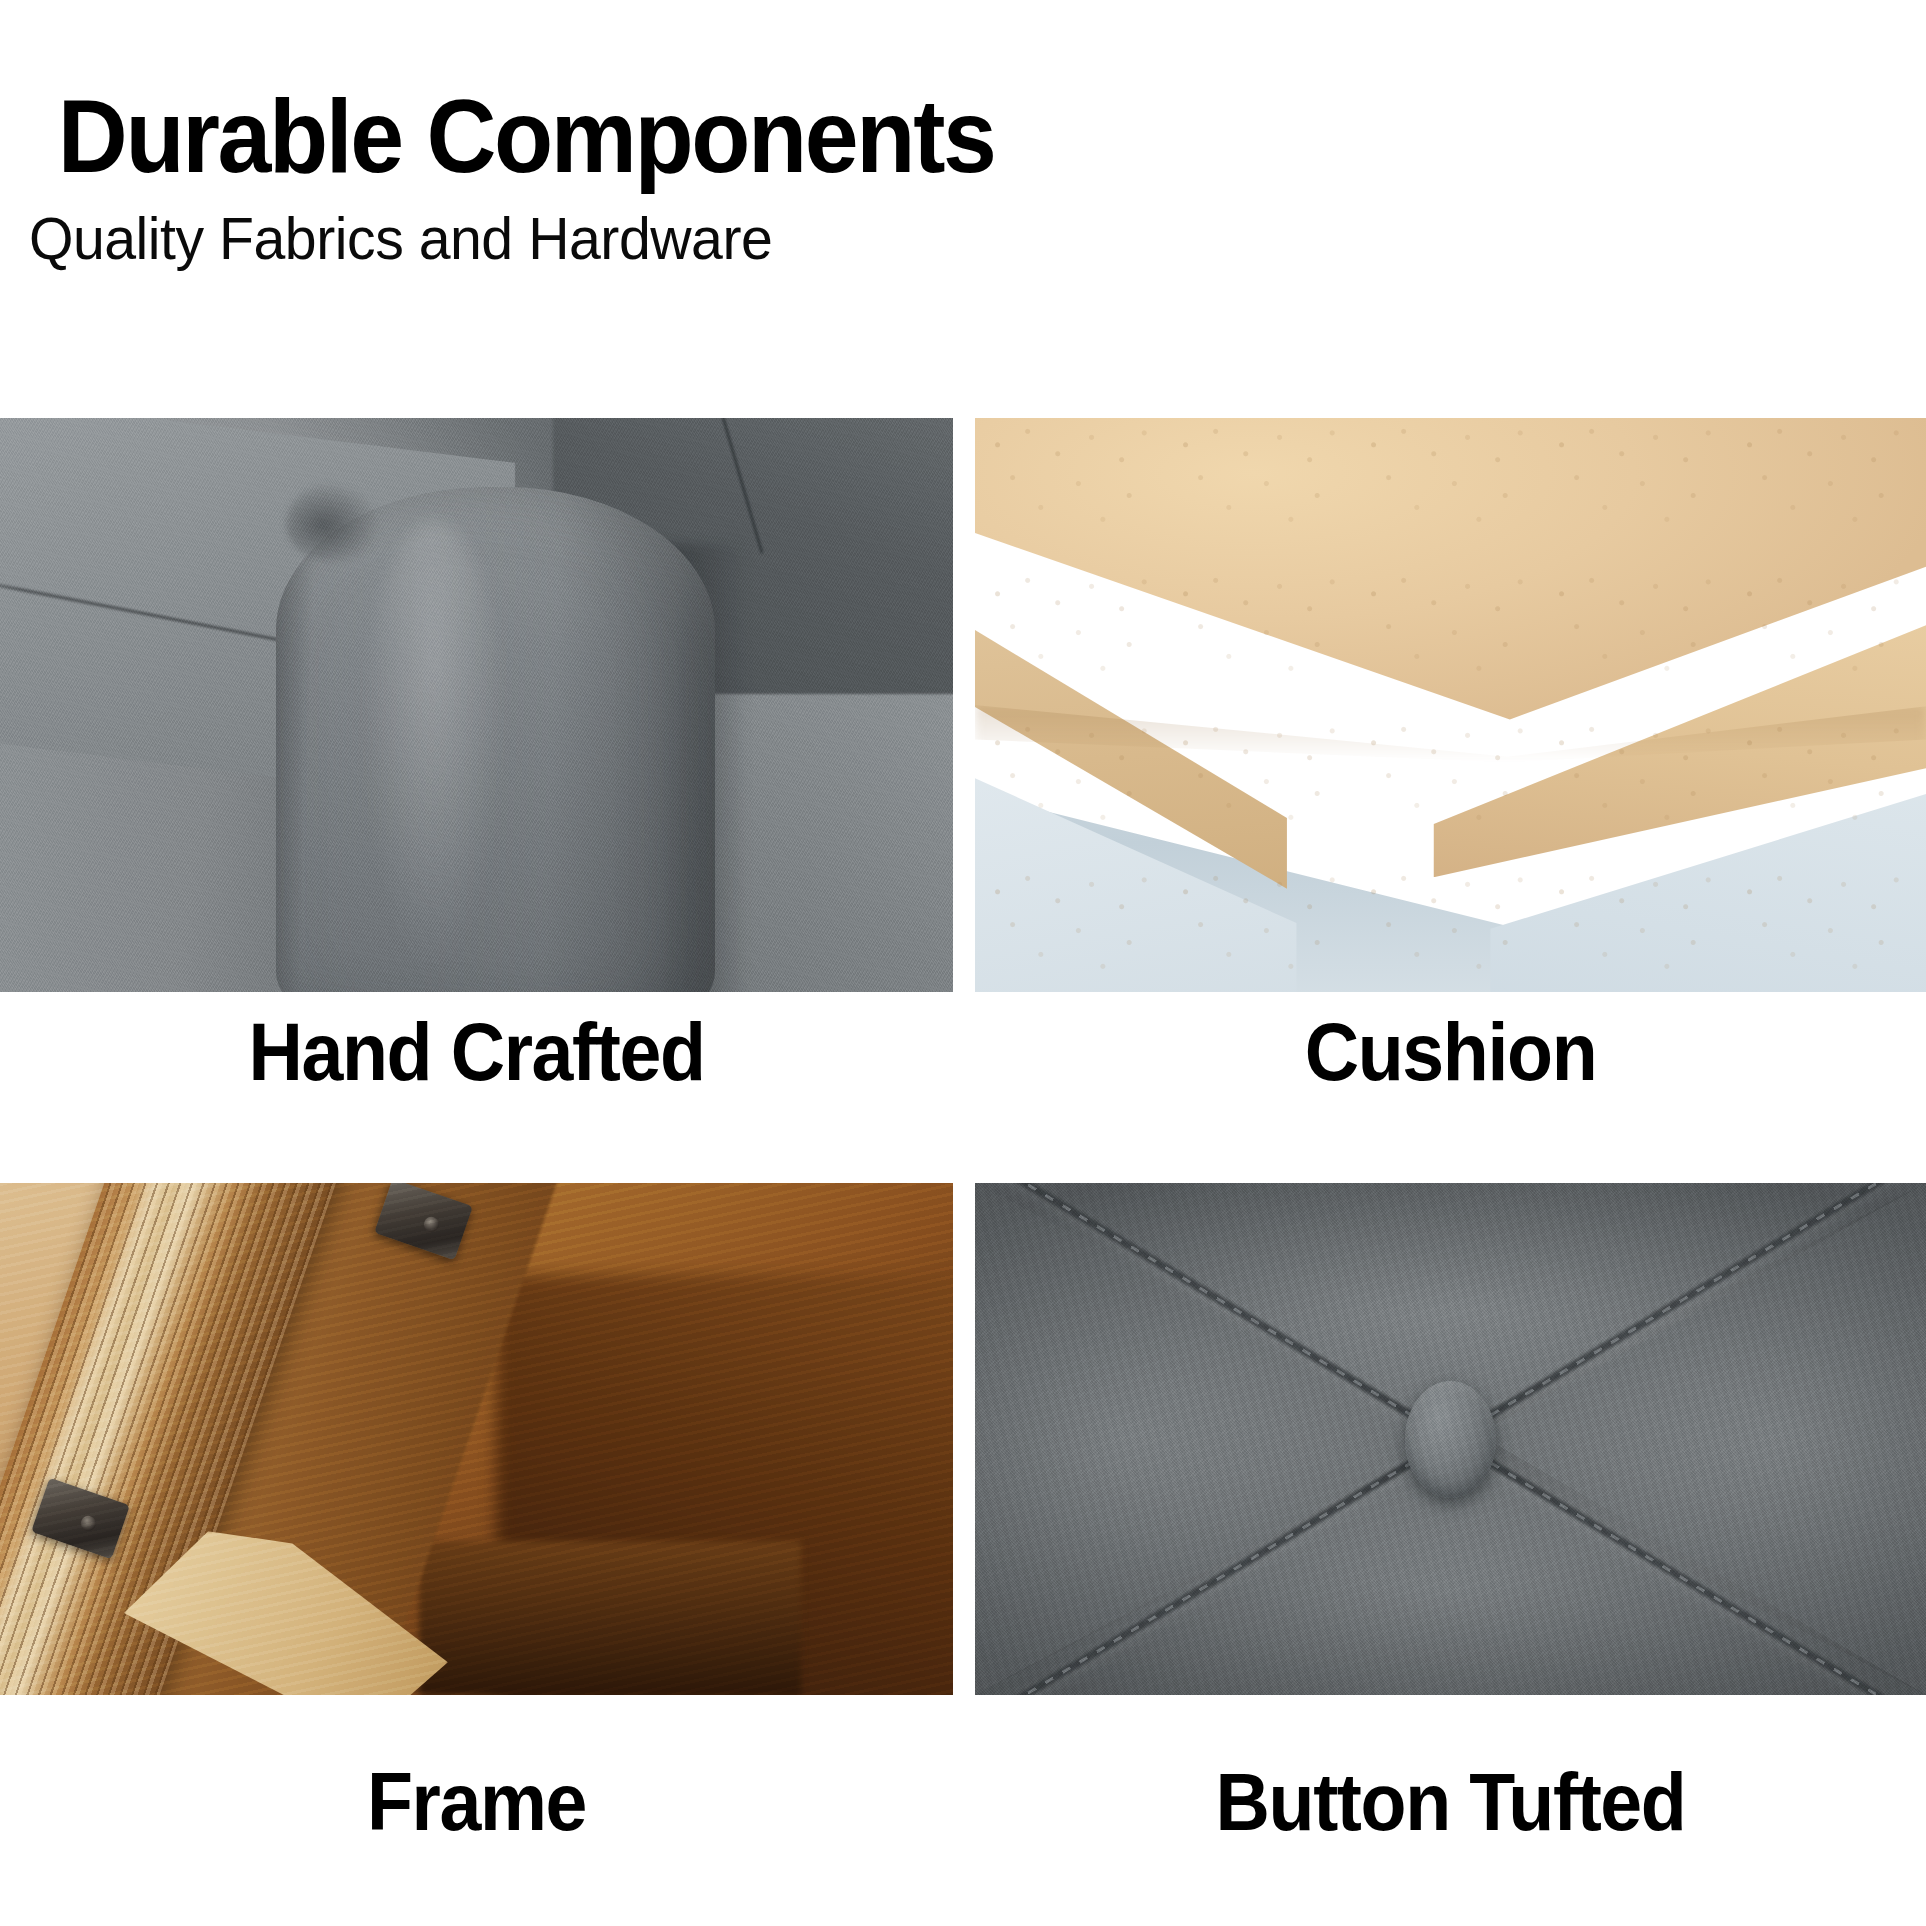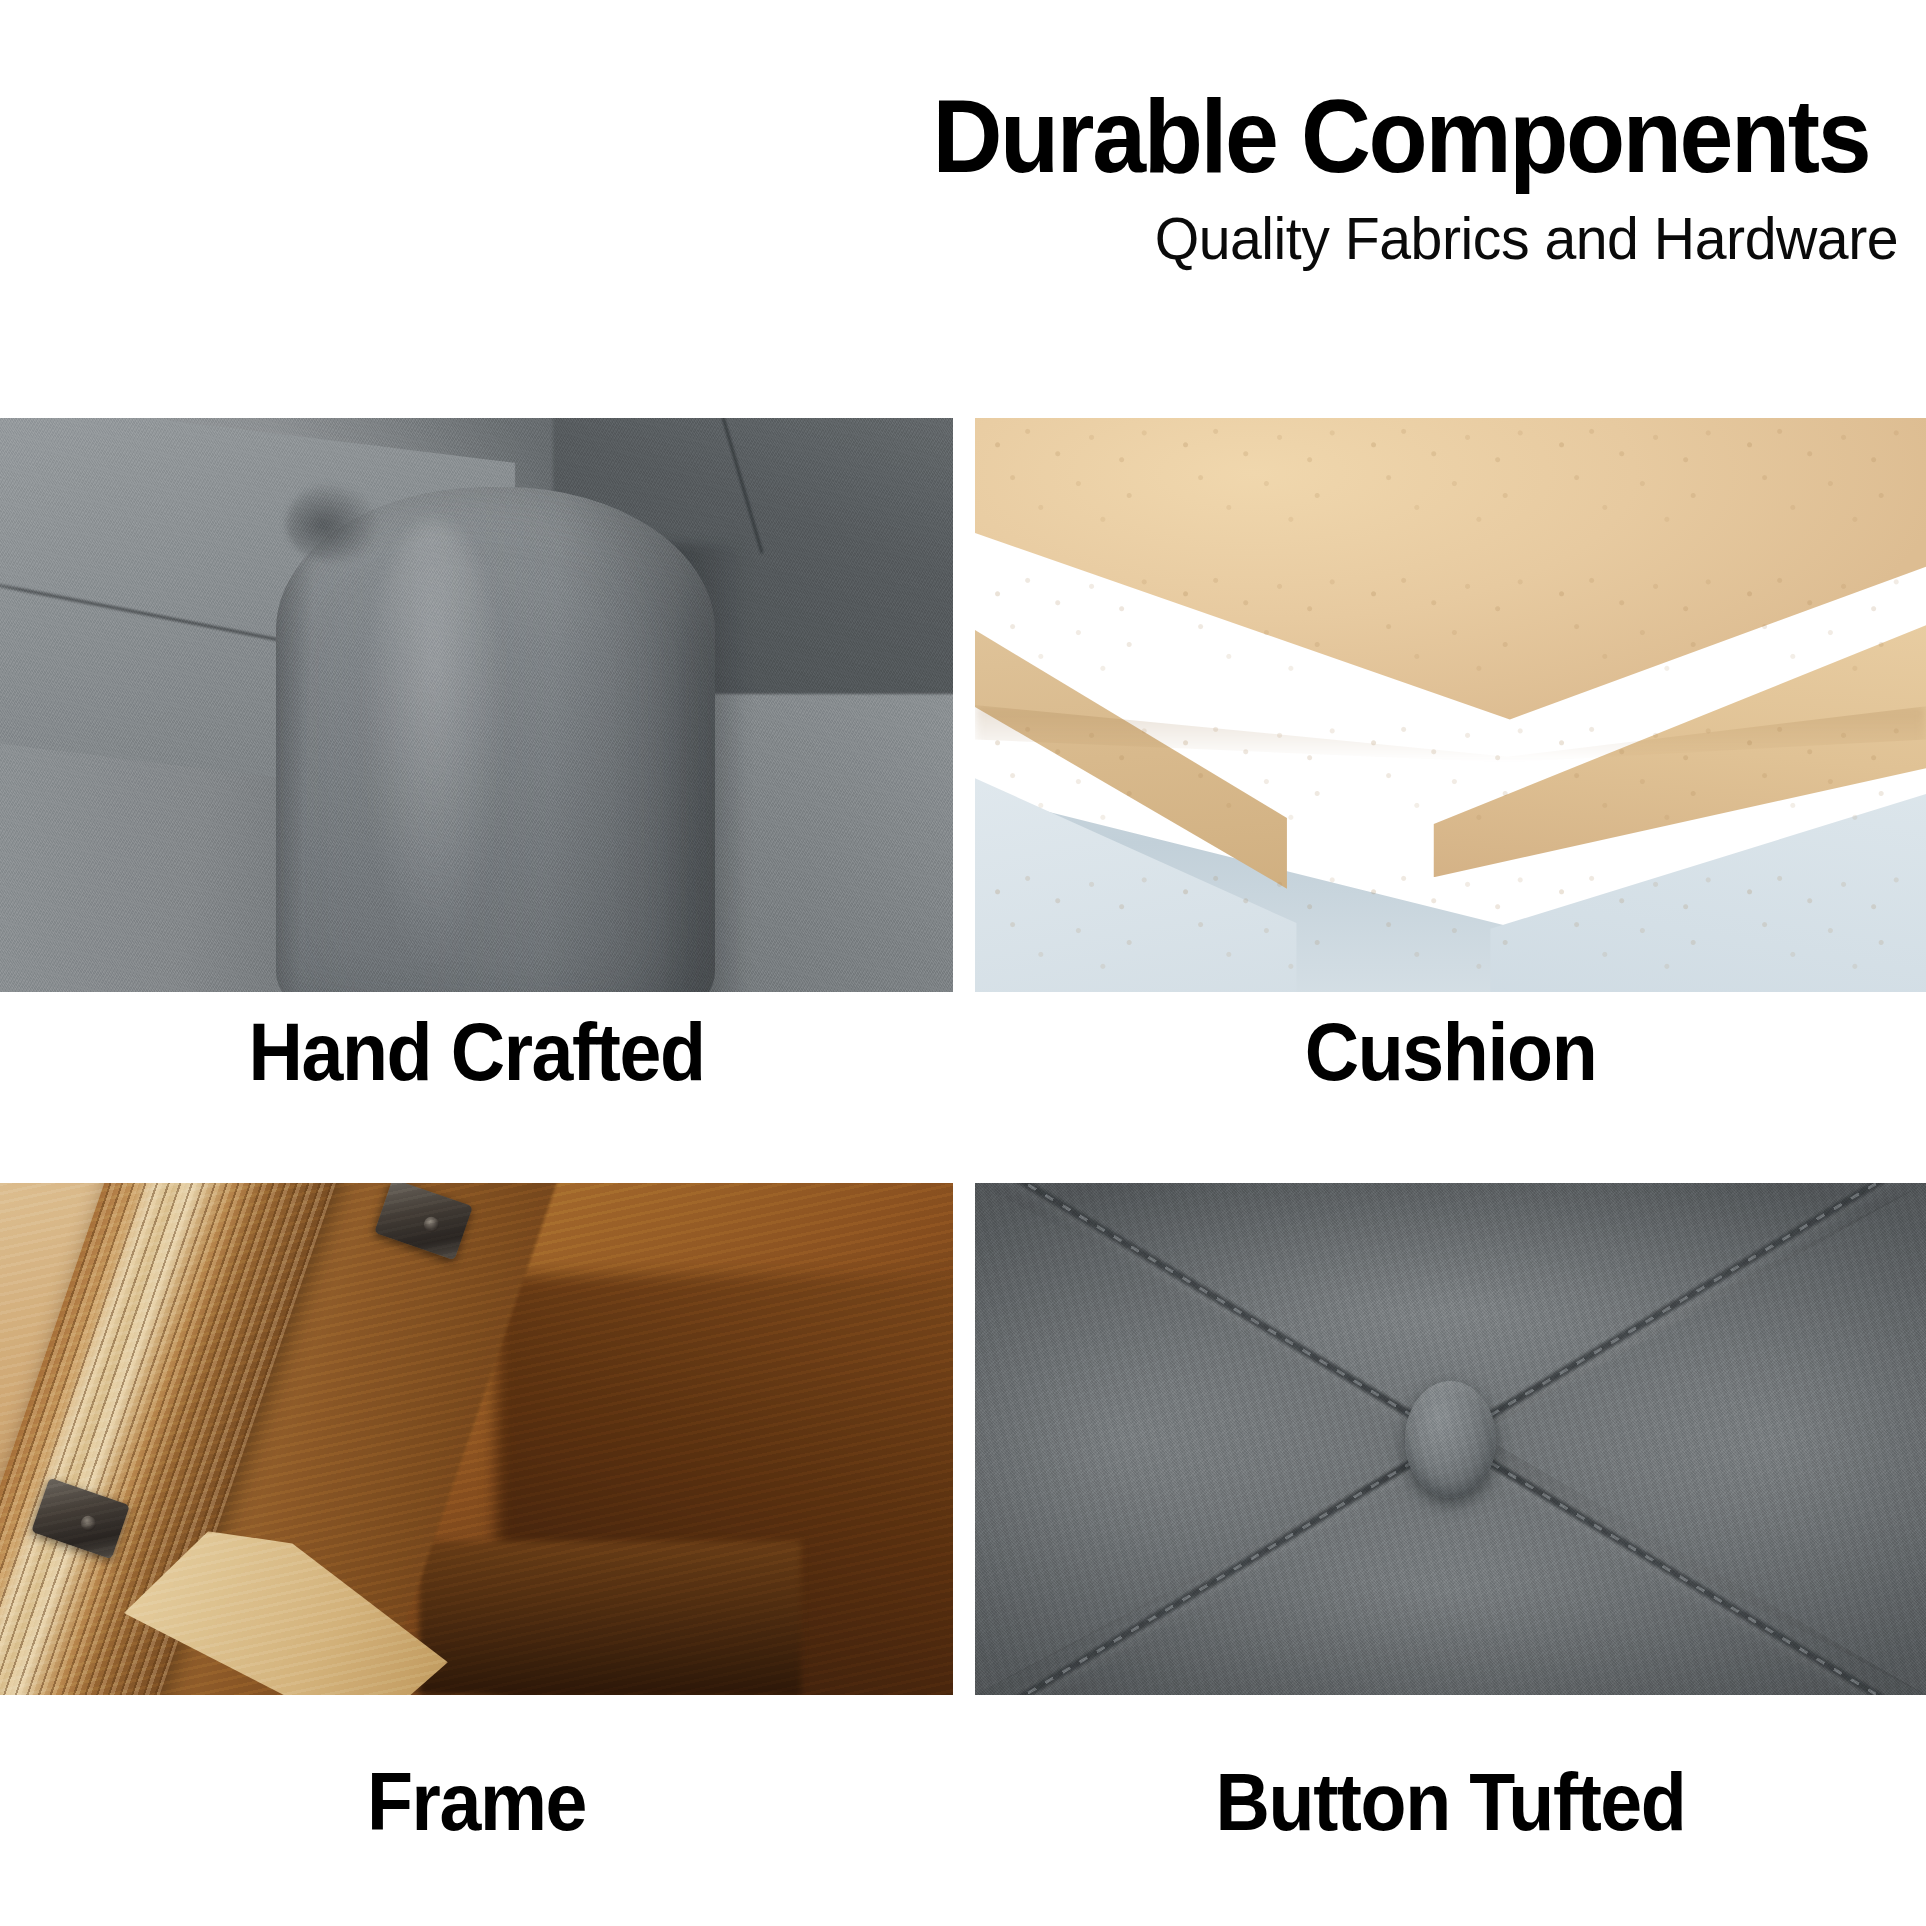--- a/index.html
+++ b/index.html
@@ -15,21 +15,21 @@
     position: relative;
   }
 
   
   .header {
     position: absolute;
     top: 0; left: 0;
     width: 1927px;
     height: 418px;
     background: #ffffff;
-    text-align: right;
+    text-align: left;
   }
   .title {
     margin: 0;
     padding-top: 85px;
     font-family: "Liberation Sans", sans-serif;
     font-weight: 700;
     font-size: 103px;
     line-height: 1.0;
     letter-spacing: -2.5px;
     color: #000000;

